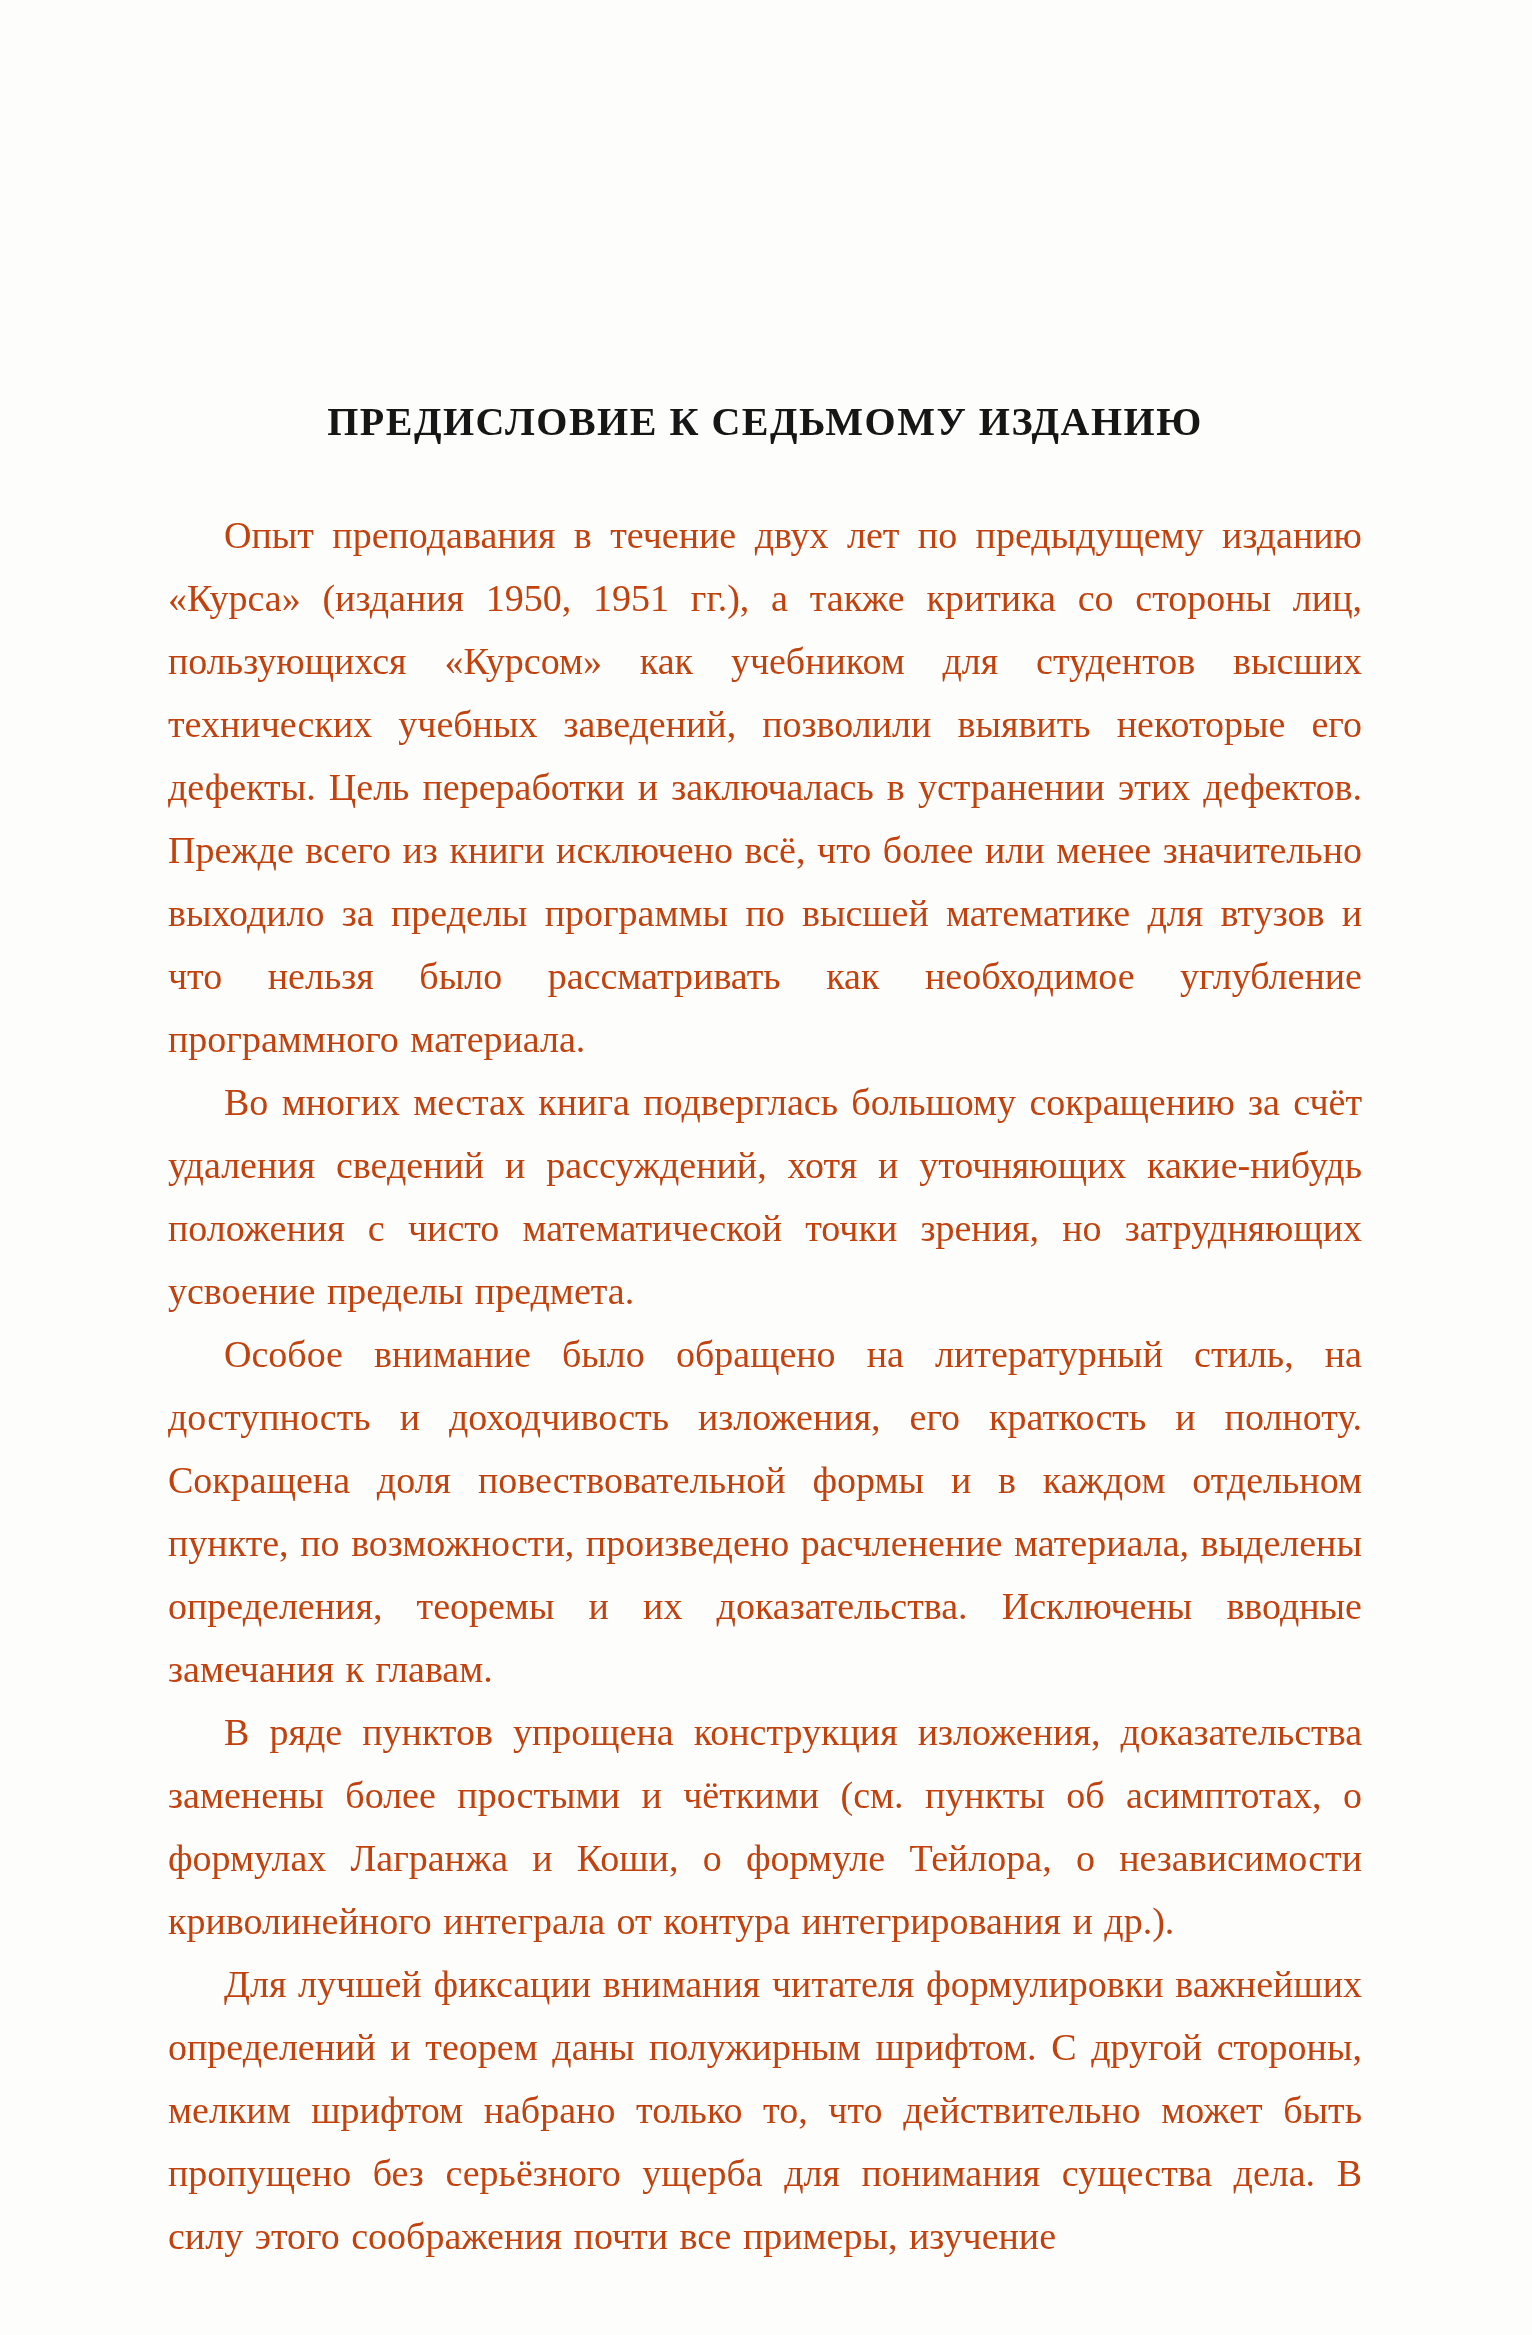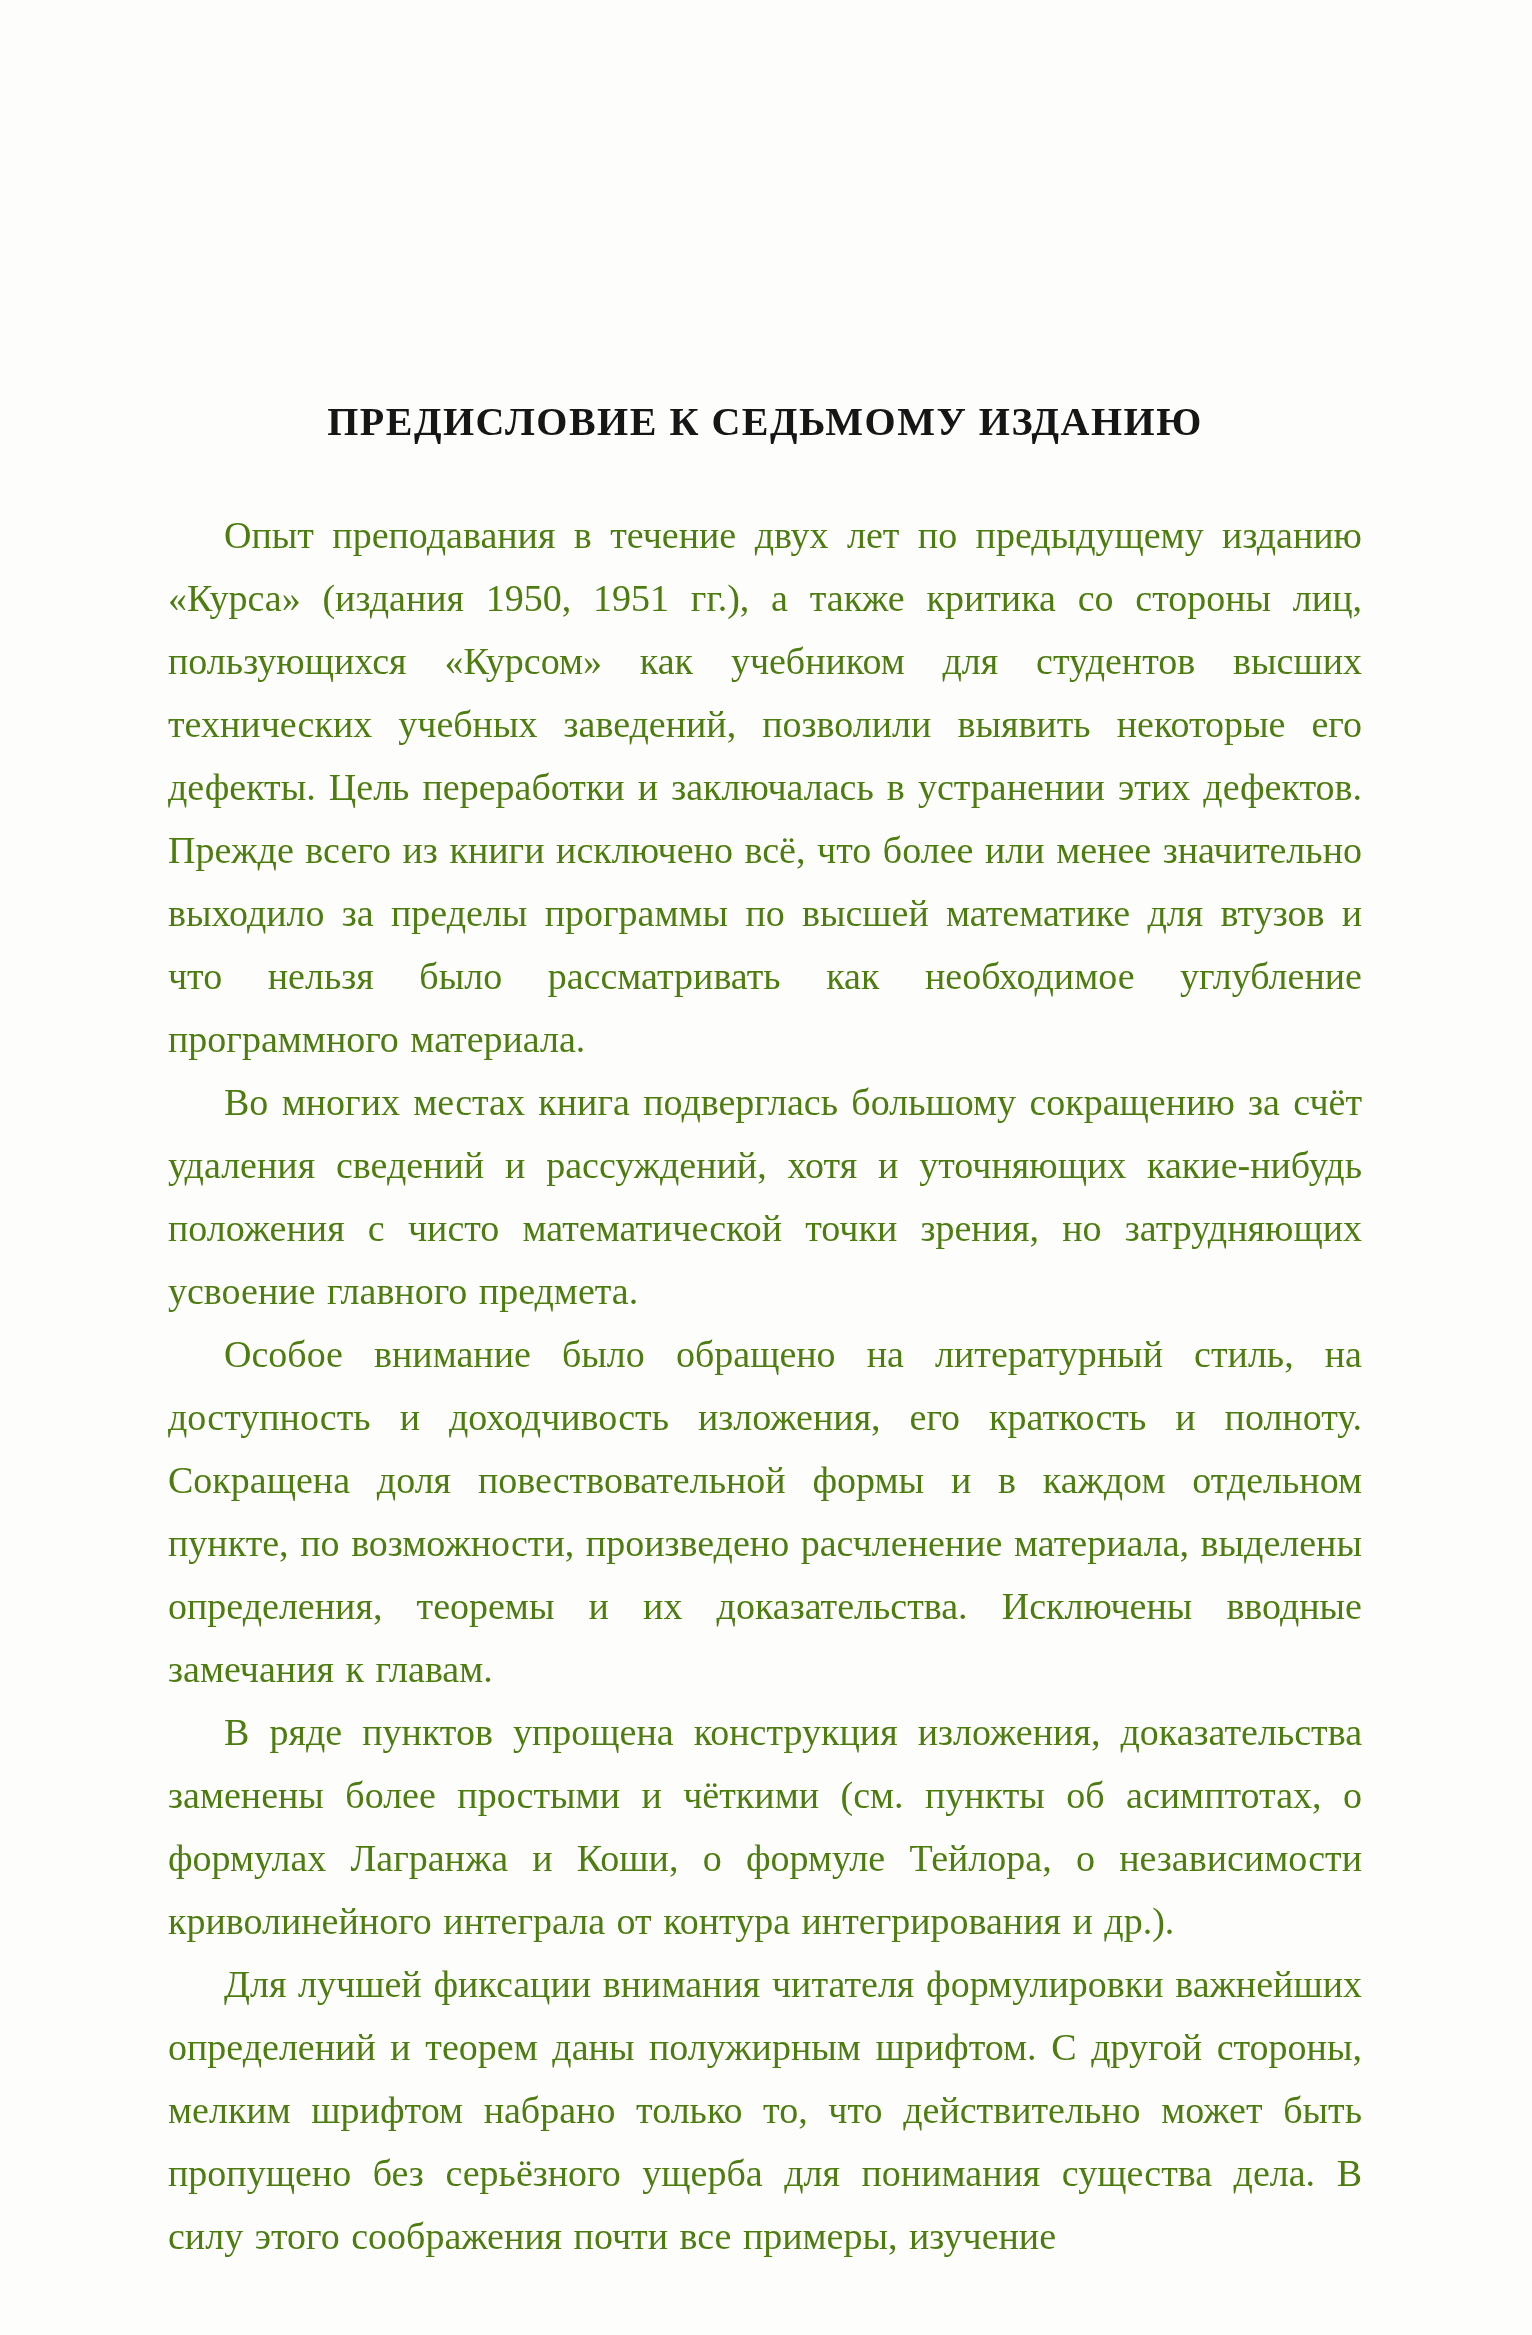--- a/index.html
+++ b/index.html
@@ -30,29 +30,29 @@
       color: #161616;
       line-height: 1.2;
     }
     .body-text p {
       margin: 0;
       font-size: 38px;
       line-height: 63px;
       text-align: justify;
       text-indent: 56px;
       word-spacing: 2px;
-      color: #4d7c0f;
+      color: #c2410c;
     }
   </style>
 </head>
 <body>
 
 <div class="page">
   <h1 class="chapter-title">ПРЕДИСЛОВИЕ К СЕДЬМОМУ ИЗДАНИЮ</h1>
 
   <div class="body-text">
     <p>Опыт преподавания в течение двух лет по предыдущему изданию «Курса» (издания 1950, 1951 гг.), а также критика со стороны лиц, пользующихся «Курсом» как учебником для студентов высших технических учебных заведений, позволили выявить некоторые его дефекты. Цель переработки и заключалась в устранении этих дефектов. Прежде всего из книги исключено всё, что более или менее значительно выходило за пределы программы по высшей математике для втузов и что нельзя было рассматривать как необходимое углубление программного материала.</p>
-    <p>Во многих местах книга подверглась большому сокращению за счёт удаления сведений и рассуждений, хотя и уточняющих какие-нибудь положения с чисто математической точки зрения, но затрудняющих усвоение главного предмета.</p>
+    <p>Во многих местах книга подверглась большому сокращению за счёт удаления сведений и рассуждений, хотя и уточняющих какие-нибудь положения с чисто математической точки зрения, но затрудняющих усвоение пределы предмета.</p>
     <p>Особое внимание было обращено на литературный стиль, на доступность и доходчивость изложения, его краткость и полноту. Сокращена доля повествовательной формы и в каждом отдельном пункте, по возможности, произведено расчленение материала, выделены определения, теоремы и их доказательства. Исключены вводные замечания к главам.</p>
     <p>В ряде пунктов упрощена конструкция изложения, доказательства заменены более простыми и чёткими (см. пункты об асимптотах, о формулах Лагранжа и Коши, о формуле Тейлора, о независимости криволинейного интеграла от контура интегрирования и др.).</p>
     <p>Для лучшей фиксации внимания читателя формулировки важнейших определений и теорем даны полужирным шрифтом. С другой стороны, мелким шрифтом набрано только то, что действительно может быть пропущено без серьёзного ущерба для понимания существа дела. В силу этого соображения почти все примеры, изучение</p>
   </div>
 </div>
 
 </body></html>

